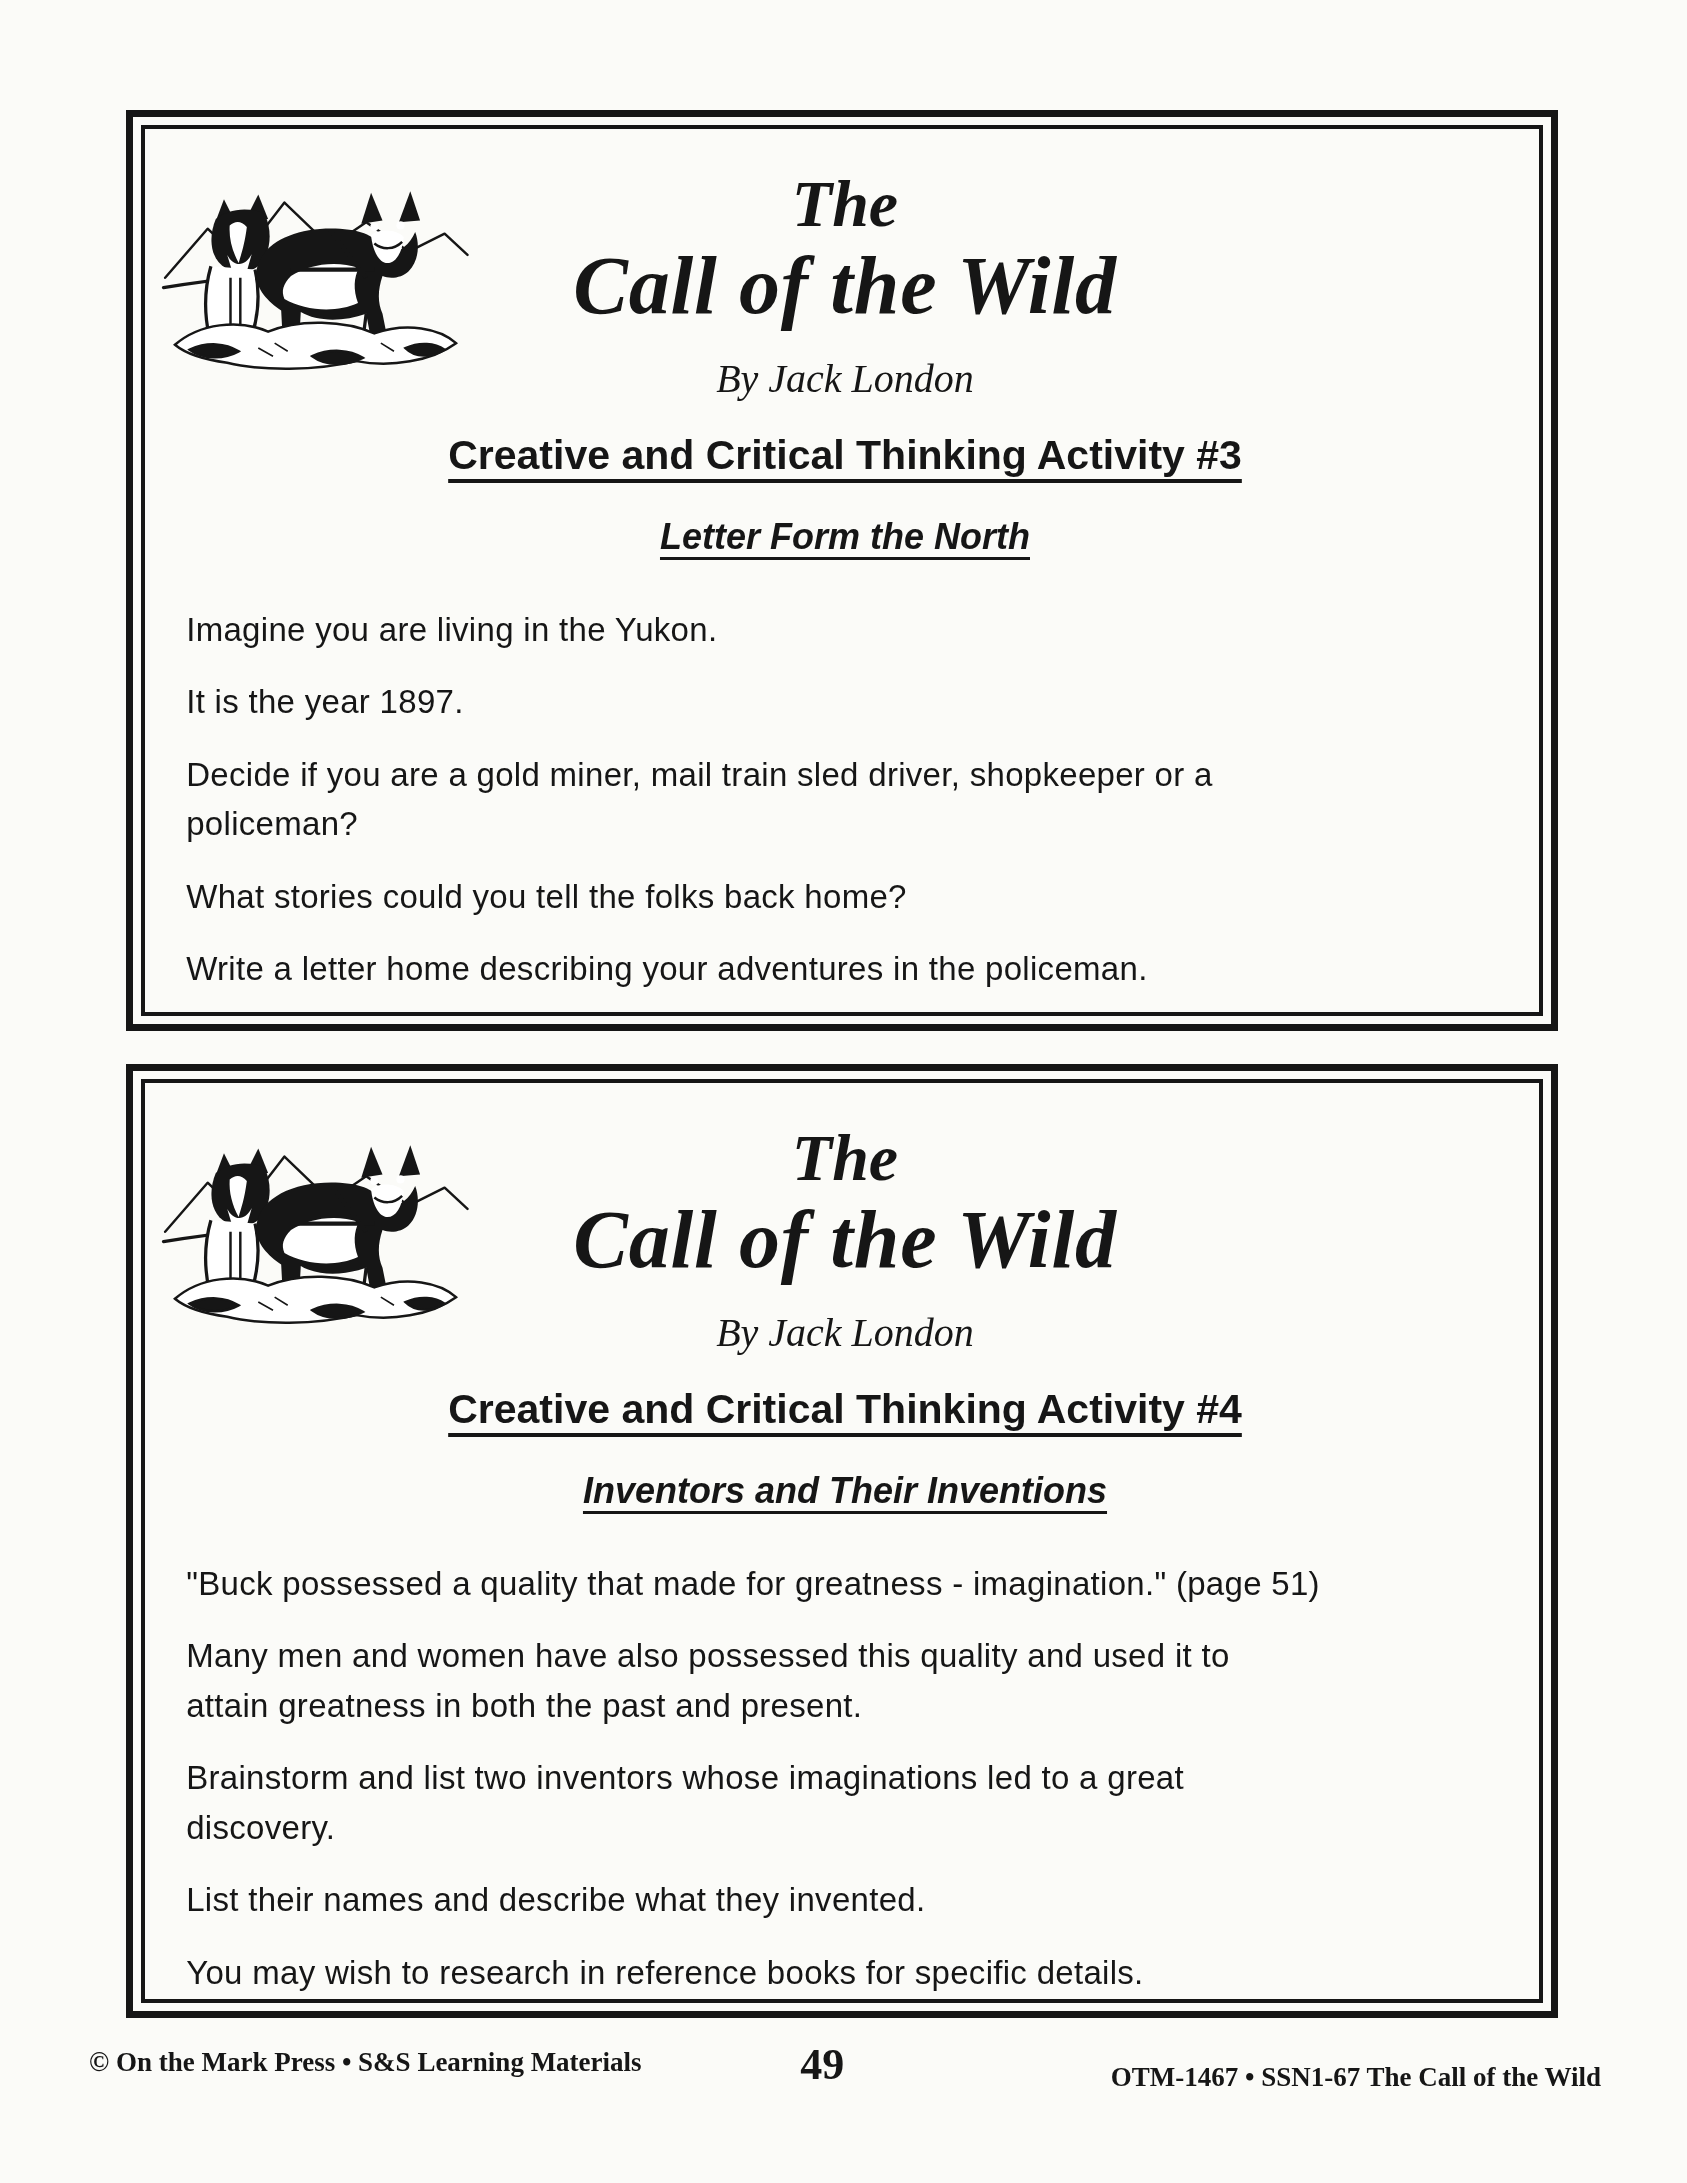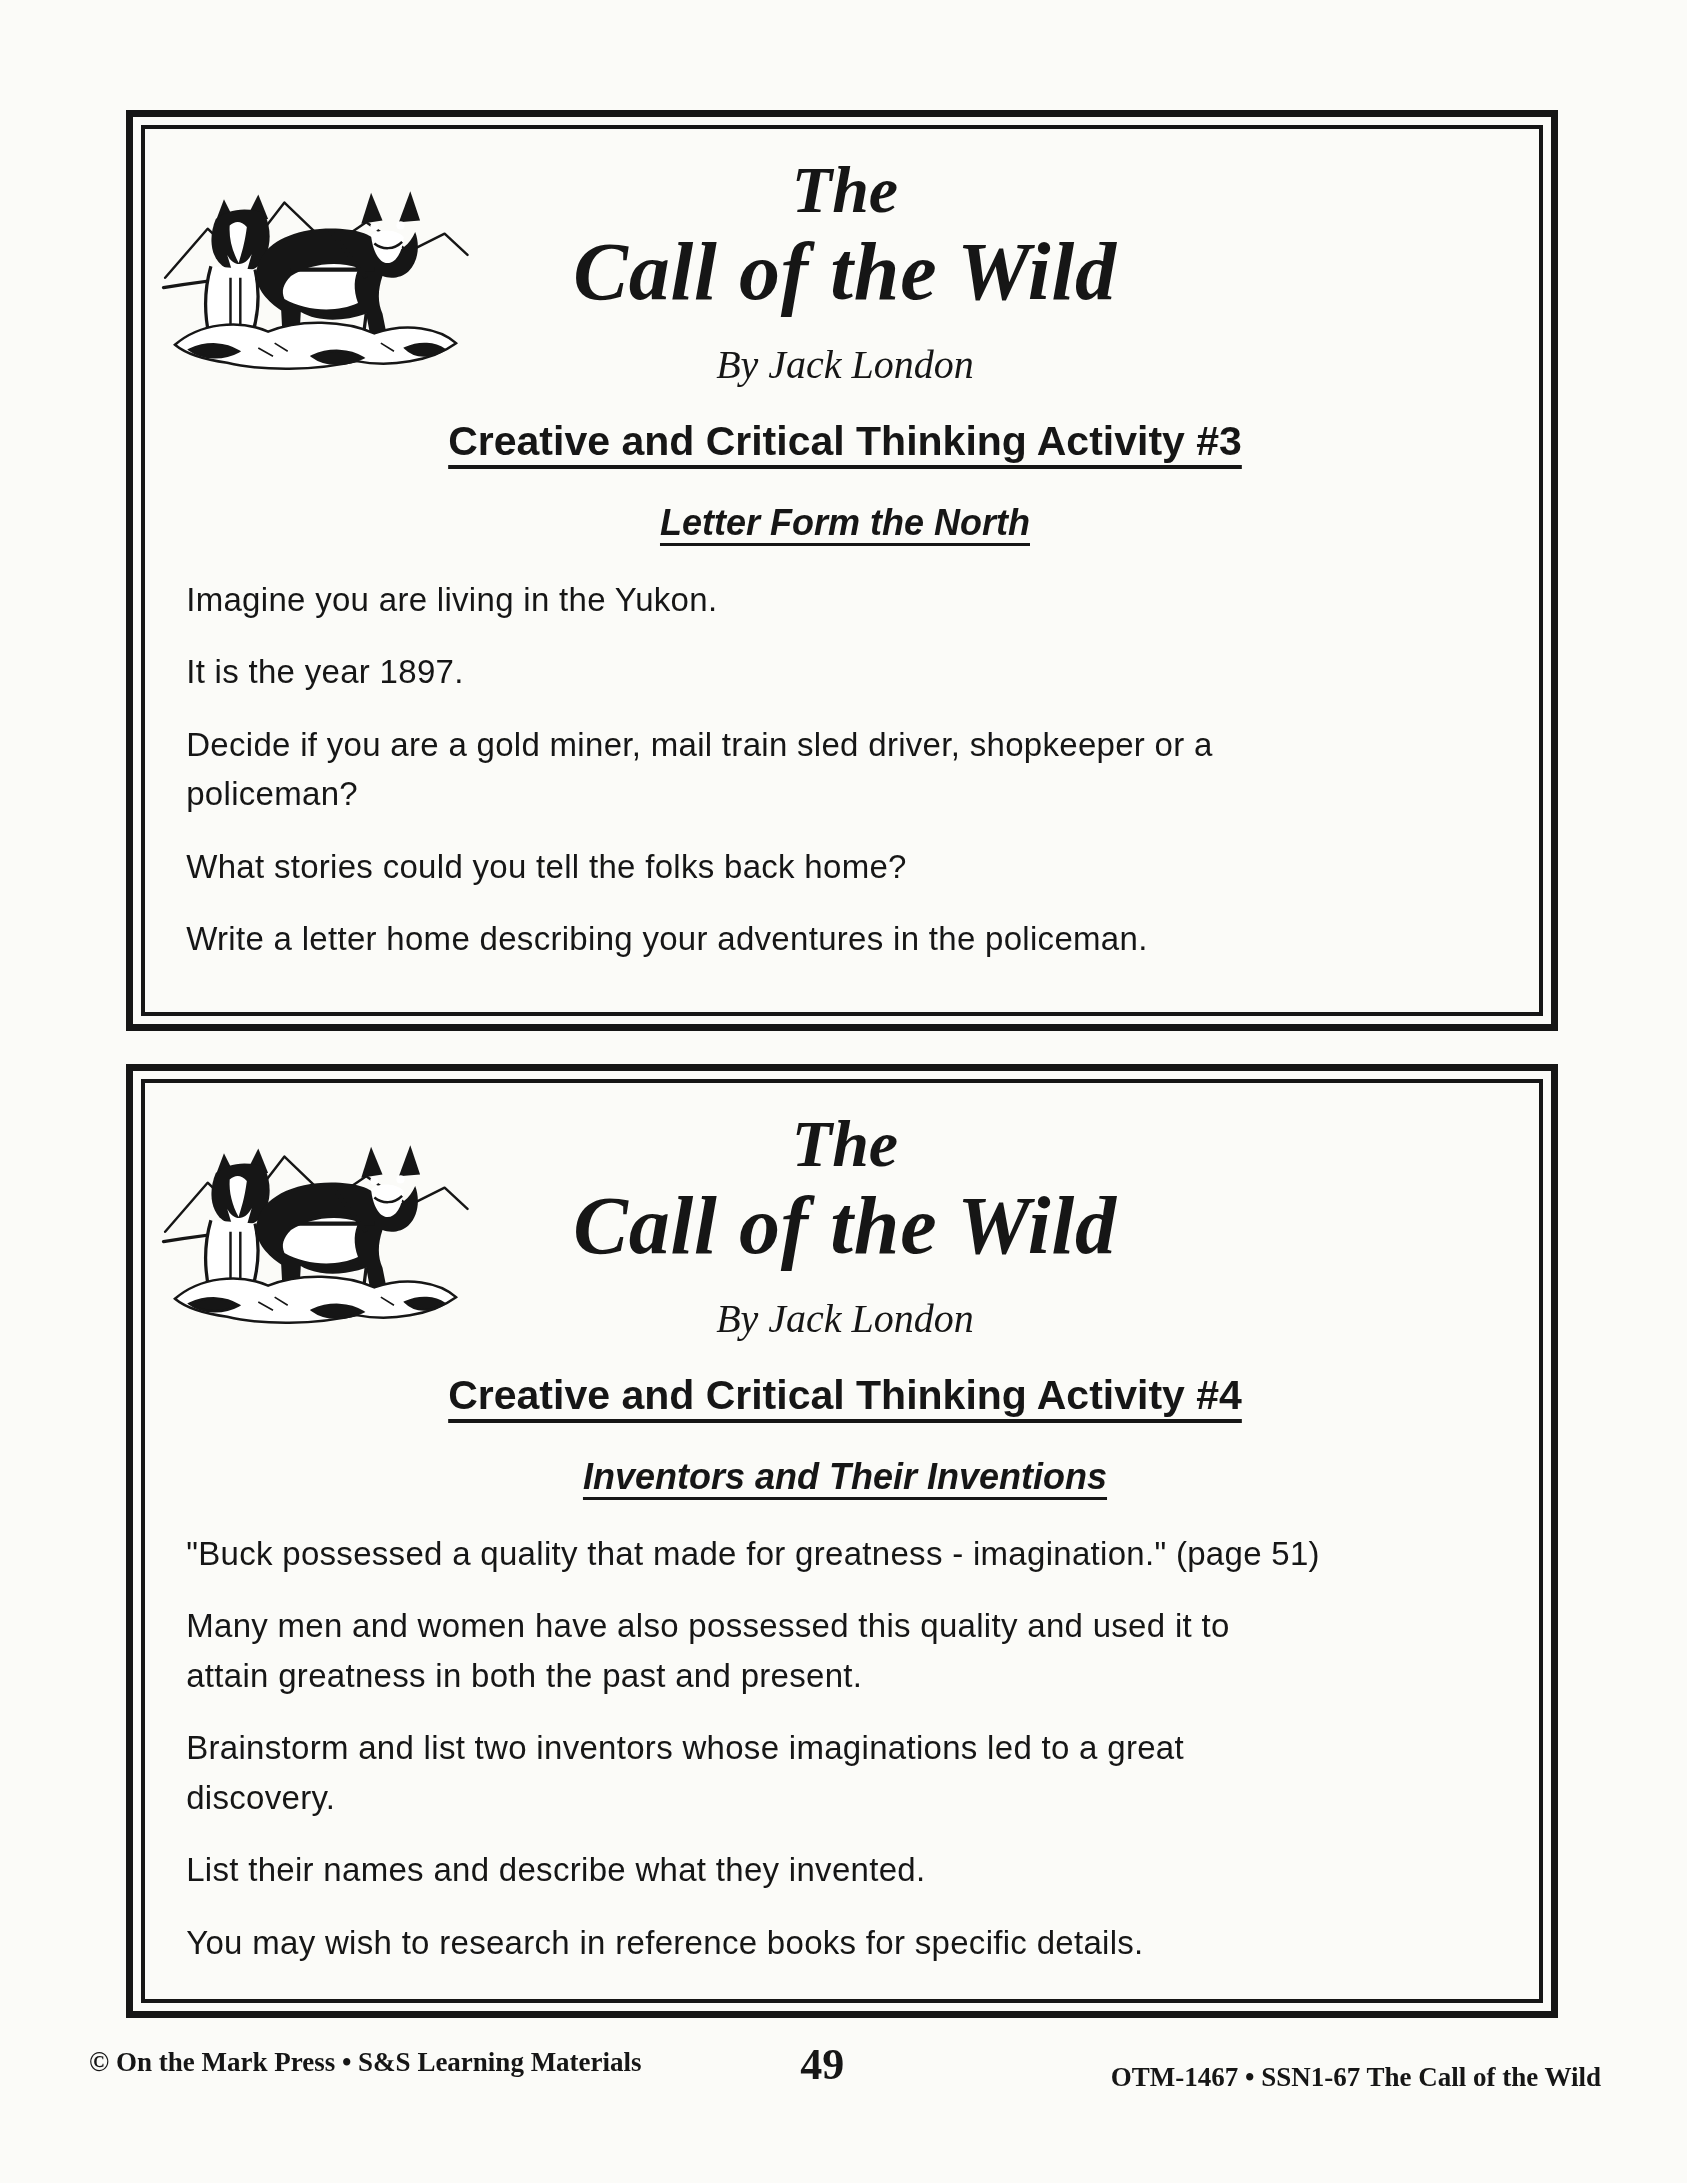--- a/index.html
+++ b/index.html
@@ -17,21 +17,21 @@
     position:absolute; left:126px; width:1432px;
     border:7.4px solid #161616;
     background:transparent;
   }
   .box1 { top:110px; height:921px; }
   .box2 { top:1064px; height:954px; }
   .inner {
     margin:8.2px;
     height:calc(100% - 16.5px);
     border:4.1px solid #161616;
-    padding:6px 35px 25px 41px;
+    padding:20px 35px 25px 41px;
     text-align:center;
     position:relative;
     overflow:hidden;
   }
 
   .dogs {
     position:absolute; left:15px; top:18px;
     width:311px; height:237px;
   }
 
@@ -61,21 +61,21 @@
     text-underline-offset:10px;
   }
   .heading-row { line-height:1.2; }
   .subtitle {
     font-size:36px; font-weight:700; font-style:italic;
     margin:35px 0 0 0; display:inline-block;
     text-decoration:underline;
     text-decoration-thickness:3.3px;
     text-underline-offset:8.2px;
   }
-  .box-body { margin-top:30px; text-align:left; }
+  .box-body { margin-top:46px; text-align:left; }
   .box-body p {
     font-size:33px; line-height:1.5;
     letter-spacing:0.3px;
     margin:0 0 23px 0;
   }
 
   .page-footer {
     position:absolute; left:89px; right:86px; top:2042px; height:49px;
     font-family:"Liberation Serif", serif;
     font-weight:700; font-size:27px; color:#161616;

